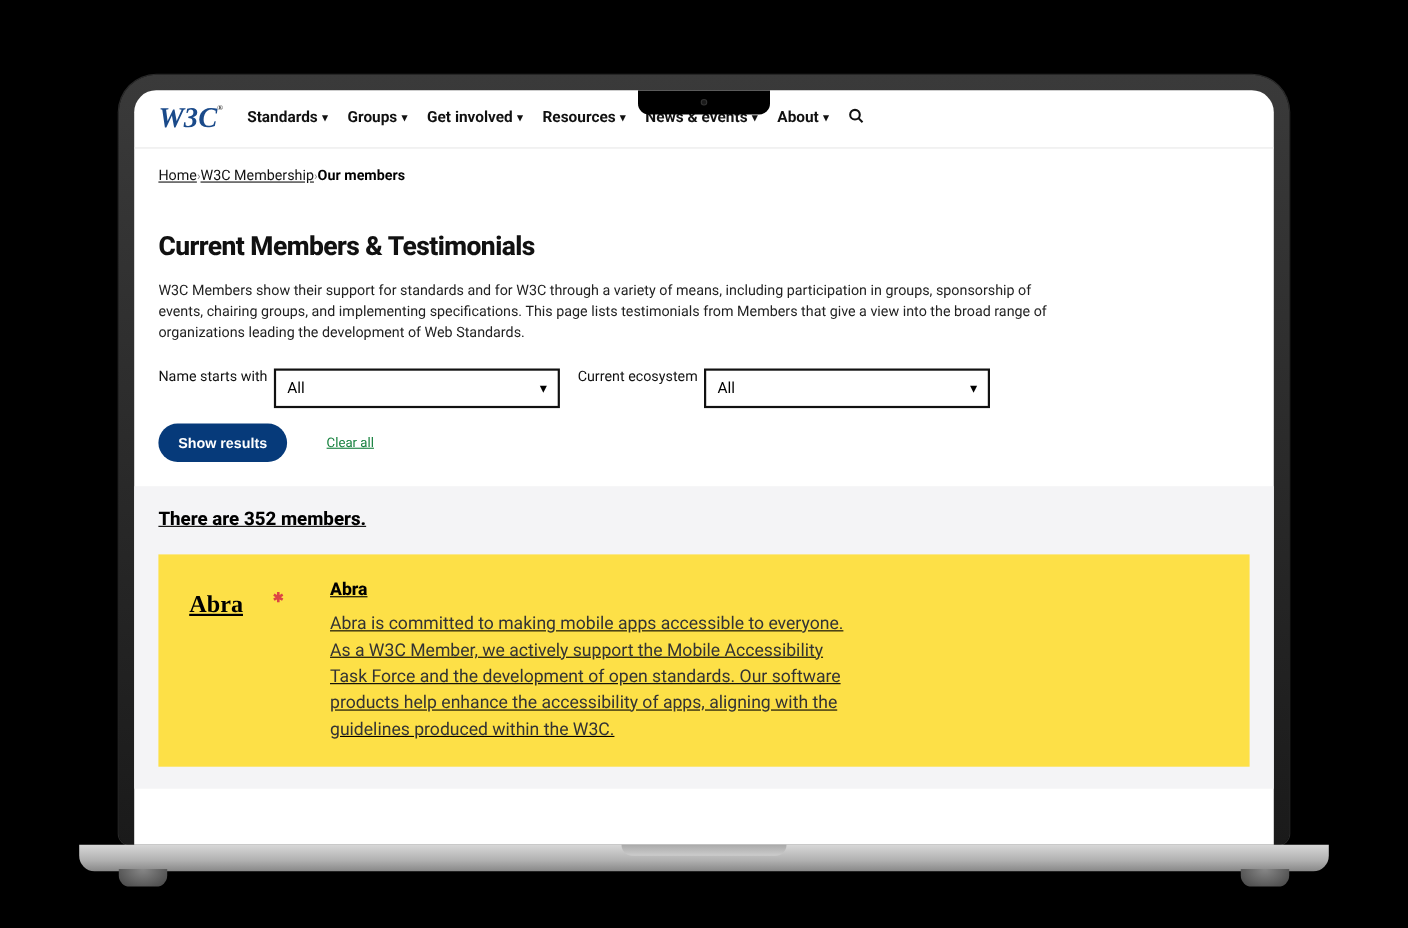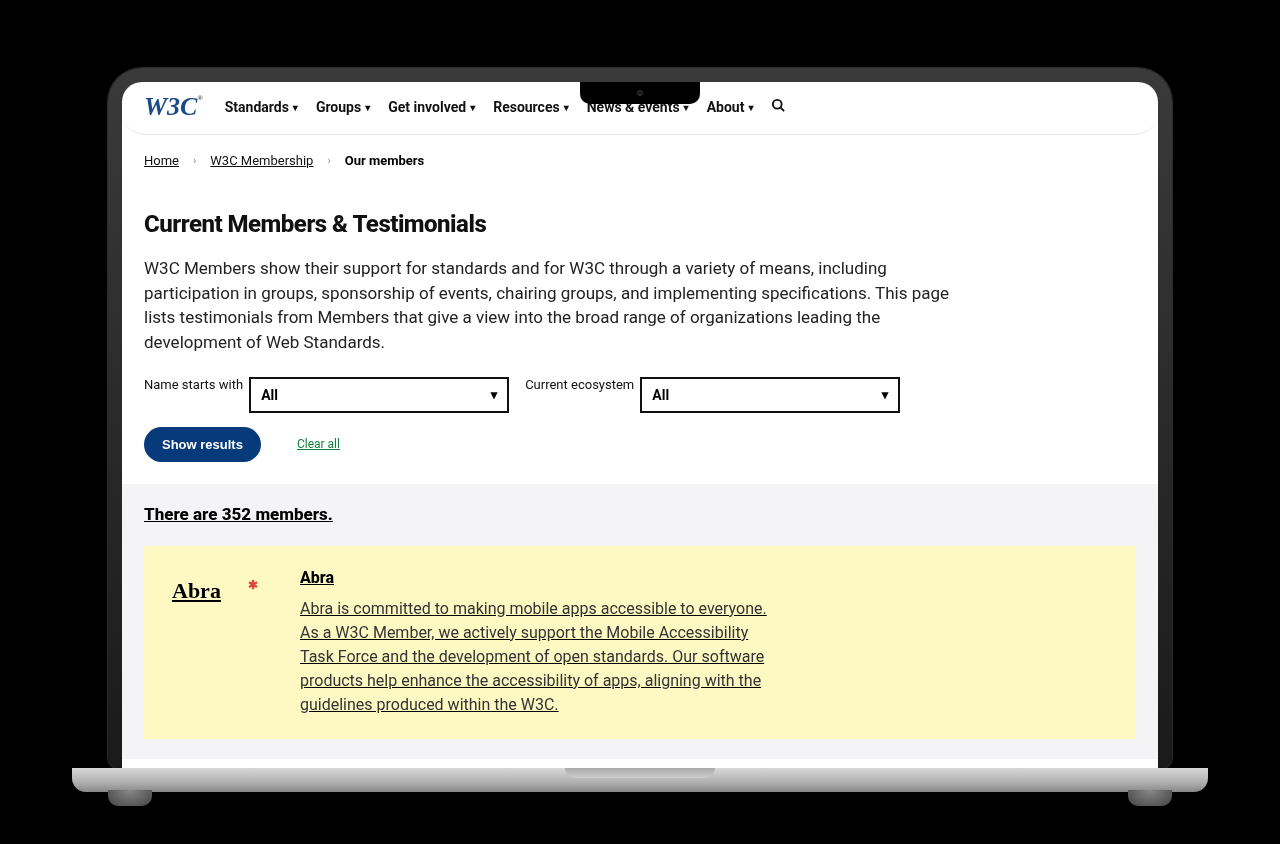--- a/index.html
+++ b/index.html
@@ -82,21 +82,20 @@
 .foot-left { left: 108px; }
 .foot-right { right: 108px; }
 
 
 .header {
   display: flex;
   align-items: center;
   padding: 10px 22px 12px 22px;
   border-bottom: 1px solid #e8e8e8;
   gap: 22px;
-  border-radius: 23px;
 }
 .logo {
   font-family: Georgia, "Times New Roman", serif;
   font-weight: 700;
   font-size: 26px;
   color: #1a4a8a;
   font-style: italic;
   position: relative;
 }
 .logo sup { font-size: 7px; font-style: normal; color: #333; vertical-align: top; position: relative; top: 2px; }
@@ -115,61 +114,60 @@
   gap: 4px;
   cursor: pointer;
 }
 .chev { font-size: 10px; }
 .search-btn { cursor: pointer; color: #111; }
 .breadcrumb {
   padding: 18px 22px 6px 22px;
   font-size: 13px;
   display: flex;
   align-items: center;
-  gap: 14px;
+  gap: 0;
 }
 .breadcrumb a { color: #111; text-decoration: underline; cursor: pointer; }
 .breadcrumb .sep { color: #888; font-size: 11px; }
 .breadcrumb .current { font-weight: 700; }
 .main { padding: 8px 22px 24px 22px; }
 h1 { font-size: 24px; font-weight: 800; color: #111; margin: 28px 0 18px 0; letter-spacing: -0.5px; }
-.intro { font-size: 17px; line-height: 1.45; color: #222; margin-bottom: 22px; max-width: 820px; }
+.intro { font-size: 13px; line-height: 1.45; color: #222; margin-bottom: 22px; max-width: 820px; }
 .filters { display: flex; gap: 16px; margin-bottom: 14px; }
 .filter { display: flex; flex-direction: row; gap: 6px; justify-content: space-between; }
 .filter label { font-size: 13px; color: #111; }
 .filter-ctrl {
   border: 2px solid #111;
   height: 34px;
   padding: 16px 10px;
   font-size: 14px;
   display: flex;
   align-items: center;
   justify-content: space-between;
   background: #fff;
-  font-weight: bold;
 }
 .filter-ctrl.w260 { width: 260px; }
 .filter-ctrl.w262 { width: 262px; }
 .filter-ctrl .arrow { font-size: 13px; }
 .filter-actions { display: flex; align-items: center; gap: 36px; margin-bottom: 22px; }
 .btn-primary {
   background: #063a7a;
   color: #fff;
   font-weight: 700;
   font-size: 13px;
   border: none;
   padding: 10px 18px;
   border-radius: 18px;
   cursor: pointer;
 }
 .clear-link { font-size: 12px; text-decoration: underline; color: #15803d; cursor: pointer; }
 .results { background: #f4f4f6; padding: 20px 22px; margin: 0 -22px; text-decoration: underline; }
 .results-count { font-weight: 800; font-size: 17px; margin-bottom: 22px; }
 .card {
-  background: #fef9c3;
+  background: #fde047;
   padding: 22px 28px;
   display: flex;
   gap: 28px;
   align-items: flex-start;
 }
 .card-logo {
   font-family: Georgia, serif;
   font-weight: 900;
   font-size: 22px;
   min-width: 100px;

